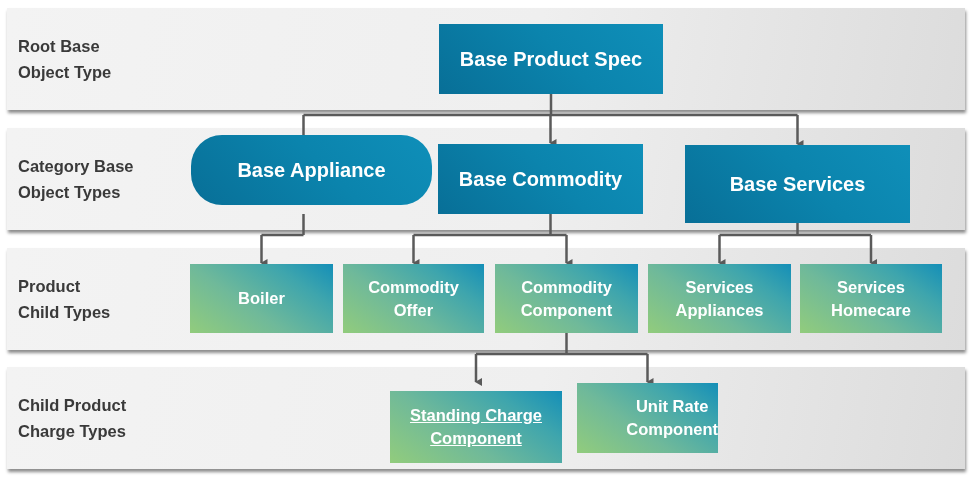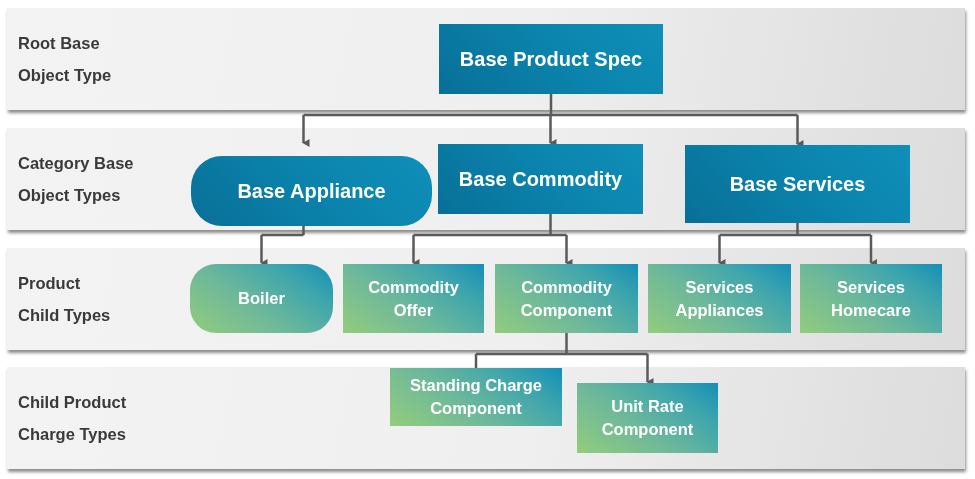--- a/index.html
+++ b/index.html
@@ -2,21 +2,21 @@
 <html><head>
   <meta charset="utf-8">
   <style>
     html, body { margin: 0; padding: 0; background: #ffffff; }
     body { width: 975px; height: 479px; position: relative; overflow: hidden;
            font-family: "Liberation Sans", sans-serif; }
     .band { position: absolute; left: 7px; width: 958px; height: 102px;
             background: linear-gradient(100deg, #f3f3f3 0%, #efefef 55%, #dcdcdc 100%);
             box-shadow: 1px 3px 3px rgba(0,0,0,0.45); }
     .band-label { position: absolute; left: 11px; top: 50%; transform: translateY(-50%);
-                  font-weight: bold; font-size: 16.5px; line-height: 32px; color: #3a3a3a;
+                  font-weight: bold; font-size: 16.5px; line-height: 26px; color: #3a3a3a;
                   white-space: pre-line; }
     .node { position: absolute; display: flex; align-items: center; justify-content: center;
             text-align: center; color: #ffffff; font-weight: bold; white-space: pre-line; }
     .node.blue { background: linear-gradient(45deg, #086f97 0%, #0b84ad 55%, #0f8fb9 100%);
                  font-size: 20px; line-height: 24px; justify-content: center; }
     .node.green { background: linear-gradient(35deg, #92cc7c 0%, #6fb99a 40%, #3ea5ad 75%, #148fb8 100%);
                   font-size: 16.5px; line-height: 23px; }
     svg.links { position: absolute; left: 0; top: 0; pointer-events: none; }
   </style>
 </head>
@@ -64,30 +64,30 @@
       <path d="M871,235 V263" marker-end="url(#arrow)"></path>
       <path d="M566.5,333 V354"></path>
       <path d="M476,354 H647.5"></path>
       <path d="M476,354 V382" marker-end="url(#arrow)"></path>
       <path d="M647.5,354 V382" marker-end="url(#arrow)"></path>
     </g>
 </svg>
 
 <div class="node blue" id="n-base_product_spec" style="left:439px;top:24px;width:224px;height:70px;"><span>Base Product Spec</span></div>
 
-<div class="node blue" id="n-base_appliance" style="left:191px;top:156px;width:241px;height:70px;border-radius:31px;"><span>Base Appliance</span></div>
+<div class="node blue" id="n-base_appliance" style="left:191px;top:135px;width:241px;height:70px;border-radius:31px;"><span>Base Appliance</span></div>
 <div class="node blue" id="n-base_commodity" style="left:438px;top:144px;width:205px;height:70px;"><span>Base Commodity</span></div>
 <div class="node blue" id="n-base_services" style="left:685px;top:145px;width:225px;height:78px;"><span>Base Services</span></div>
 
-<div class="node green" id="n-boiler" style="left:190px;top:264px;width:143px;height:69px;border-radius:26px;"><span>Boiler</span></div>
+<div class="node green" id="n-boiler" style="left:190px;top:264px;width:143px;height:69px;"><span>Boiler</span></div>
 <div class="node green" id="n-commodity_offer" style="left:343px;top:264px;width:141px;height:69px;"><span>Commodity
 Offer</span></div>
 <div class="node green" id="n-commodity_component" style="left:495px;top:264px;width:143px;height:69px;"><span>Commodity
 Component</span></div>
 <div class="node green" id="n-services_appliances" style="left:648px;top:264px;width:143px;height:69px;"><span>Services
 Appliances</span></div>
 <div class="node green" id="n-services_homecare" style="left:800px;top:264px;width:142px;height:69px;"><span>Services
 Homecare</span></div>
 
-<div class="node green" id="n-standing_charge_component" style="left:390px;top:368px;width:172px;height:58px;"><span>Standing Charge
+<div class="node green" id="n-standing_charge_component" style="left:390px;top:391px;width:172px;height:72px;text-decoration:underline;"><span>Standing Charge
 Component</span></div>
-<div class="node green" id="n-unit_rate_component" style="left:577px;top:383px;width:141px;height:70px;"><span>Unit Rate
+<div class="node green" id="n-unit_rate_component" style="left:577px;top:383px;width:141px;height:70px;justify-content:flex-end;"><span>Unit Rate
 Component</span></div>
 
 </body></html>

